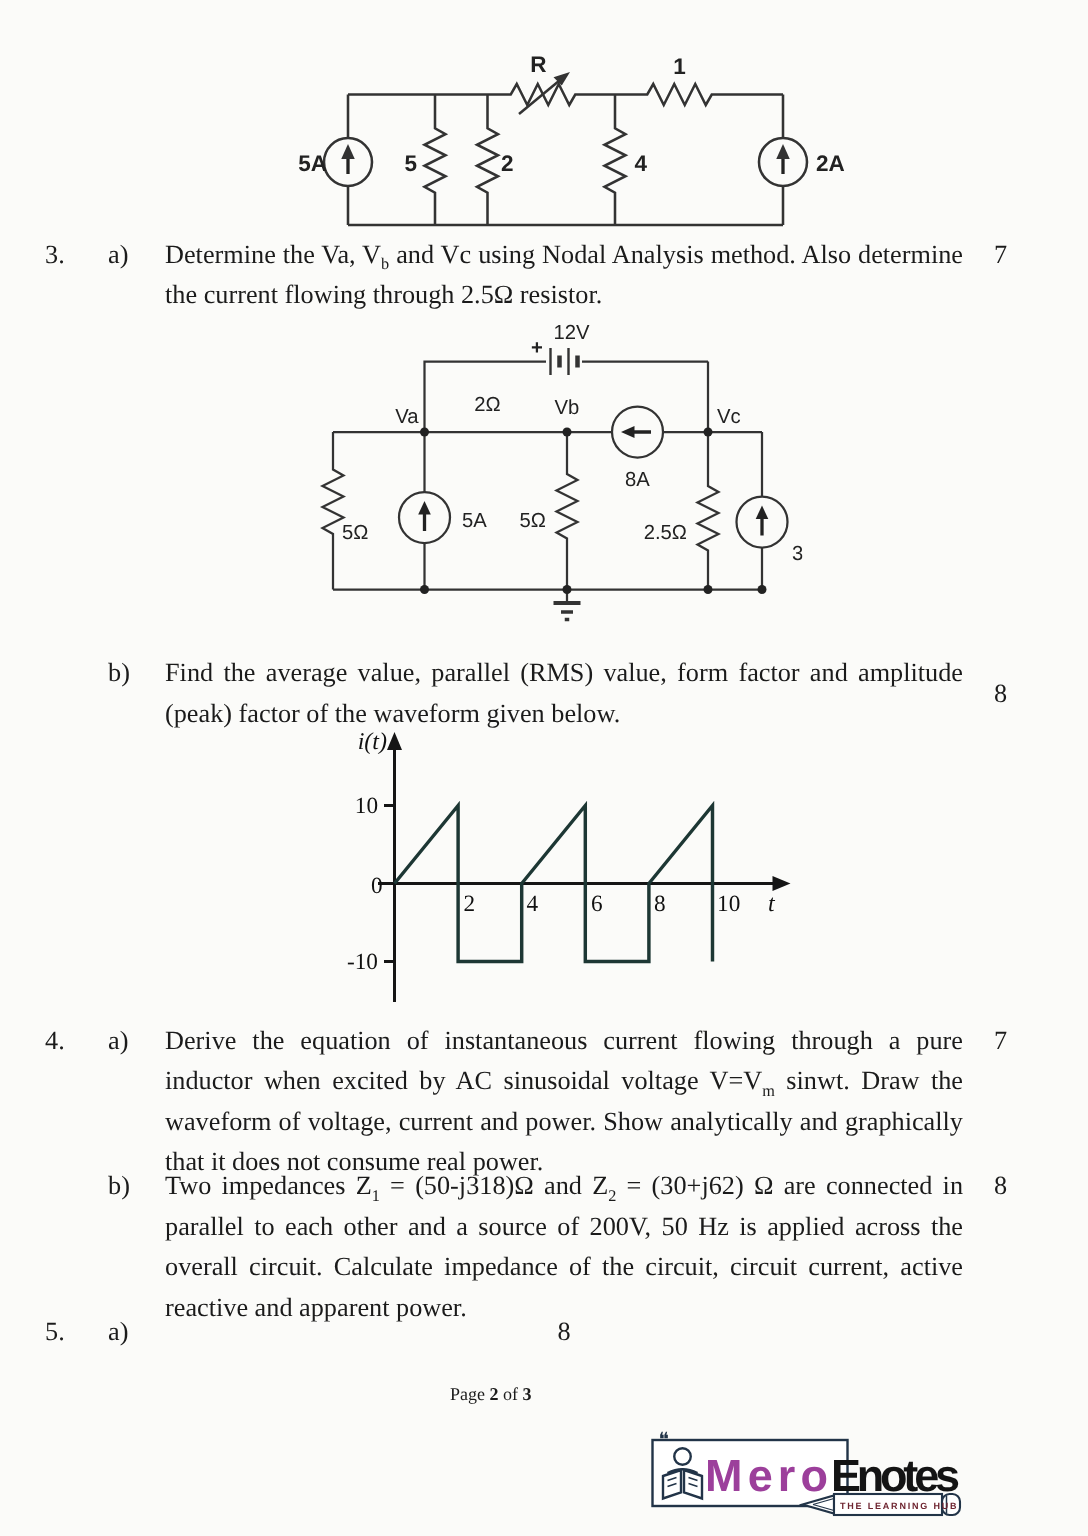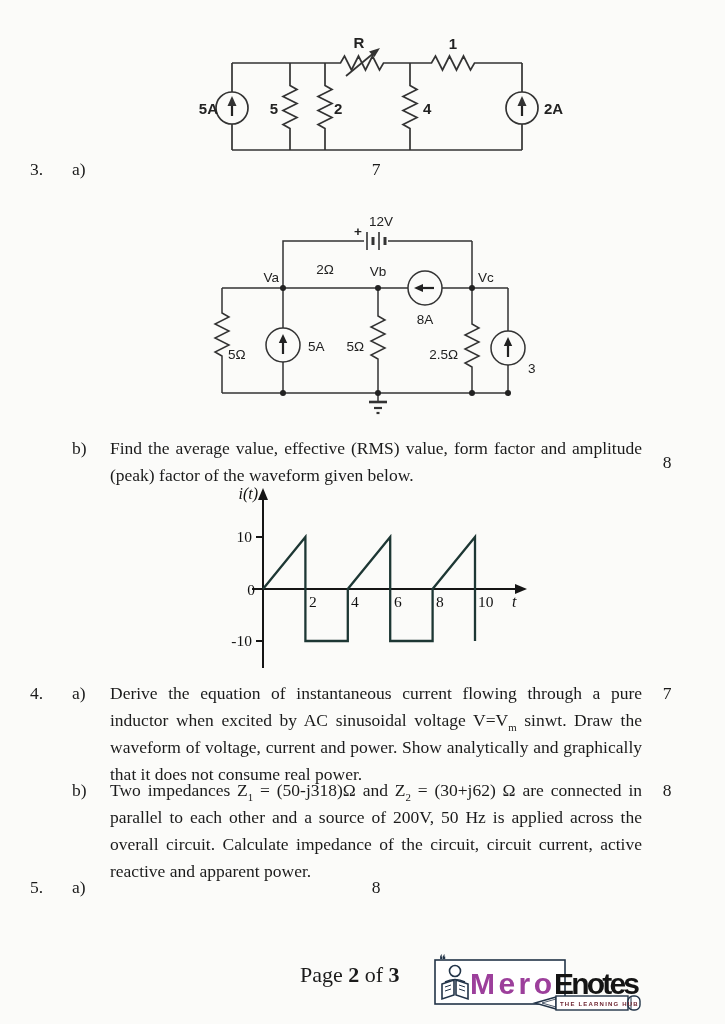--- a/index.html
+++ b/index.html
@@ -23,21 +23,21 @@
   .qt{text-align:justify;}
   .qt sub{font-size:0.62em;line-height:0;}
   .qm{text-align:center;}
   .qm.offset{margin-top:14px;}
   
   svg text.clabel{font-family:"Liberation Sans",sans-serif;font-weight:bold;font-size:15px;fill:#222;}
   svg text.clabel2{font-family:"Liberation Sans",sans-serif;font-size:13.5px;fill:#222;}
   svg text.wnum{font-family:"Liberation Serif",serif;font-size:15.5px;fill:#111;}
   svg text.witalic{font-family:"Liberation Serif",serif;font-style:italic;font-size:16px;fill:#111;}
   .footer-page{
-    position:absolute;left:300px;top:962px;font-size:22px;
+    position:absolute;left:300px;top:922px;font-size:12px;
   }
   .footer-page b{font-weight:bold;}
   svg text.brand1{font-family:"Liberation Sans",sans-serif;font-weight:bold;font-size:30px;}
   svg text.brand2{font-family:"Liberation Sans",sans-serif;font-weight:bold;font-size:30px;fill:#141414;}
   svg text.tagline{font-family:"Liberation Sans",sans-serif;font-weight:bold;font-size:6px;letter-spacing:1.2px;fill:#6e2430;}
   svg text.quote{font-family:"Liberation Serif",serif;font-size:13px;fill:#223448;}
 </style>
 </head>
 <body>
 
@@ -77,20 +77,21 @@
     <text class="clabel" x="164" y="92" text-anchor="start">2</text>
     <text class="clabel" x="189" y="26" text-anchor="middle">R</text>
     <text class="clabel" x="253" y="92" text-anchor="start">4</text>
     <text class="clabel" x="283" y="27" text-anchor="middle">1</text>
     <text class="clabel" x="374" y="92" text-anchor="start">2A</text>
   </svg>
 
   <section class="q" style="top:156px;">
     <div class="qn">3.</div>
     <div class="ql">a)</div>
+    <div class="qt"><span>Determine the Va, V</span><sub>b</sub><span> and Vc using Nodal Analysis method. Also determine the current flowing through 2.5Ω resistor.</span></div>
     <div class="qm">7</div>
   </section>
 
   <svg class="abs" style="left:185px;top:212px;" width="350" height="225" viewBox="0 0 350 225">
     <g stroke="#333" stroke-width="1.5" fill="none">
 
       <path d="M98,76 V29 H179"></path>
       <path d="M203,29 H287 M287,29 V76"></path>
 
       <path d="M182,20 V38" stroke-width="1.6"></path>
@@ -149,21 +150,21 @@
     <text class="clabel2" x="43" y="147" text-anchor="start">5Ω</text>
     <text class="clabel2" x="123" y="139" text-anchor="start">5A</text>
     <text class="clabel2" x="179" y="139" text-anchor="end">5Ω</text>
     <text class="clabel2" x="273" y="147" text-anchor="end">2.5Ω</text>
     <text class="clabel2" x="343" y="161" text-anchor="start">3A</text>
   </svg>
 
   <section class="q" style="top:435px;">
     <div class="qn"></div>
     <div class="ql">b)</div>
-    <div class="qt"><span>Find the average value, effective (RMS) value, form factor and amplitude (peak) factor of the waveform given below.</span></div>
+    <div class="qt"><span>Find the average value, parallel (RMS) value, form factor and amplitude (peak) factor of the waveform given below.</span></div>
     <div class="qm offset">8</div>
   </section>
 
   <svg class="abs" style="left:200px;top:483px;" width="335" height="200" viewBox="0 0 335 200">
 
     <g stroke="#151515" stroke-width="2" fill="none">
       <path d="M63,12 V185"></path>
       <path d="M52,106 H320"></path>
       <path d="M56,54 H63"></path>
       <path d="M56,158 H63"></path>

